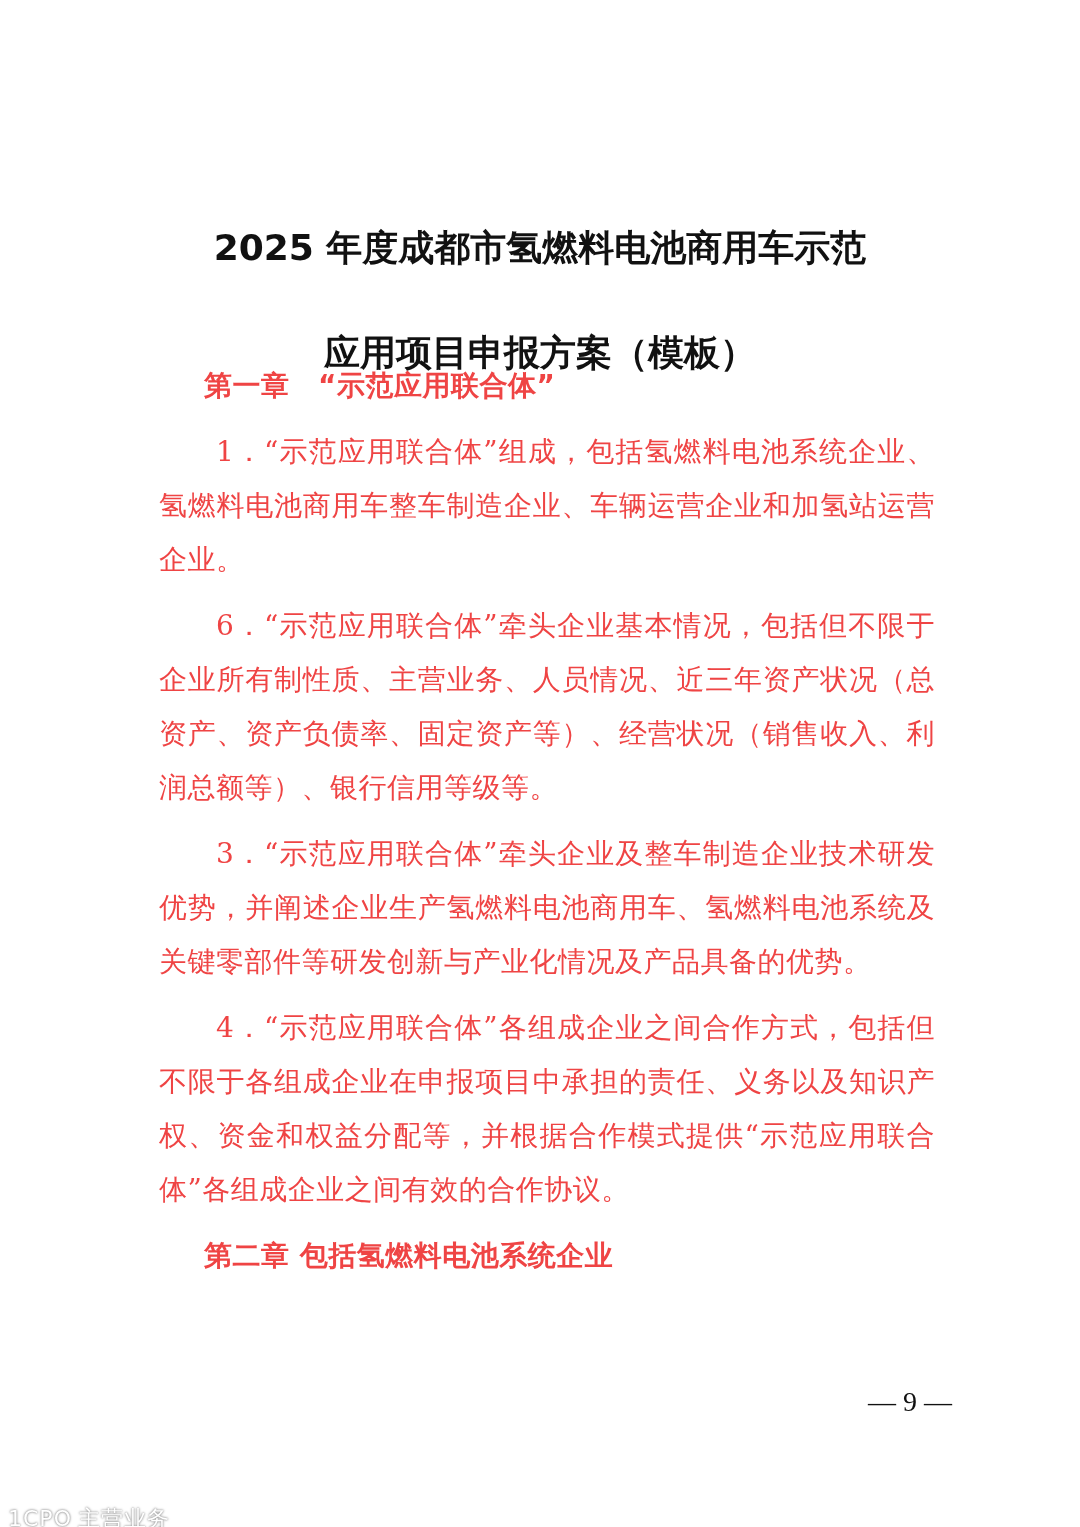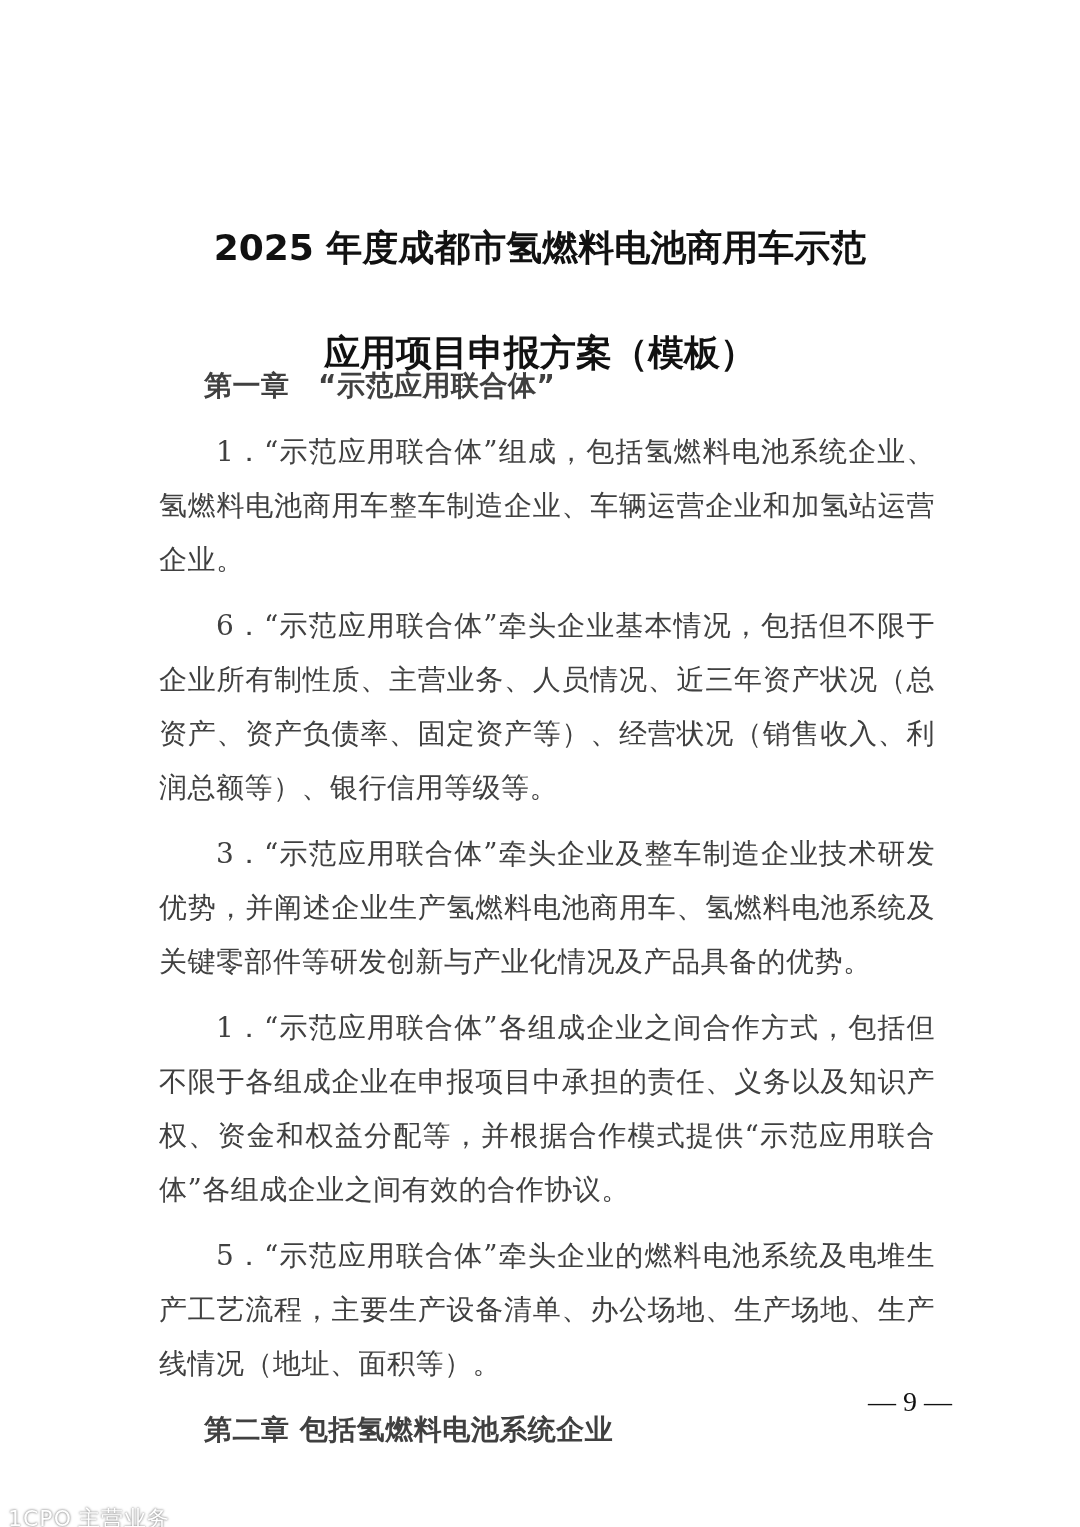--- a/index.html
+++ b/index.html
@@ -5,21 +5,21 @@
   html, body { margin: 0; padding: 0; background: #ffffff; }
   body { width: 1080px; height: 1527px; position: relative; overflow: hidden; }
   .page { position: absolute; left: 0; top: 16px; width: 989px; height: 1527px; background: #fff; color: #1a1a1a; }
   .title { position: absolute; left: 0; width: 1080px; text-align: center;
     font-family: "DejaVu Sans", "Liberation Sans", sans-serif; font-weight: bold;
     font-size: 36px; letter-spacing: 0px; color: #111; }
   .title.l1 { top: 208px; }
   .title.l2 { top: 265px; margin-top: 48px; }
   .body { position: absolute; left: 147px; width: 800px; top: 343px;
     font-family: "DejaVu Serif", "Liberation Serif", serif; font-size: 28px;
-    line-height: 54px; color: #404040; letter-spacing: 0.5px; text-align: justify; }
+    line-height: 54px; color: #ef4444; letter-spacing: 0.5px; text-align: justify; }
   .chapter { font-family: "DejaVu Sans", "Liberation Sans", sans-serif; font-weight: bold;
     padding-left: 57px; margin: 0; font-size: 28px; line-height: 54px; }
   .para { margin: 12px; text-indent: 57px; }
   .page-num { position: absolute; top: 1370px; left: 868px; font-family: "Liberation Serif", "DejaVu Serif", serif;
     font-size: 28px; color: #111; white-space: pre; }
   .watermark { position: absolute; left: 8px; top: 1488px; font-family: "DejaVu Sans", sans-serif;
     font-size: 22px; color: #ffffff; text-shadow: 0 0 2px #888, 0 0 3px #aaa; letter-spacing: 1px; }
   .wm-logo { display: inline-block; margin-right: 6px; text-align: center; }
 </style>
 </head>
@@ -27,22 +27,21 @@
 
 <div class="page">
   <div class="title l1">2025 年度成都市氢燃料电池商用车示范</div>
   <div class="title l2">应用项目申报方案（模板）</div>
 
   <div class="body">
     <p class="chapter">第一章　“示范应用联合体”</p>
     <p class="para">1．“示范应用联合体”组成，包括氢燃料电池系统企业、氢燃料电池商用车整车制造企业、车辆运营企业和加氢站运营企业。</p>
     <p class="para">6．“示范应用联合体”牵头企业基本情况，包括但不限于企业所有制性质、主营业务、人员情况、近三年资产状况（总资产、资产负债率、固定资产等）、经营状况（销售收入、利润总额等）、银行信用等级等。</p>
     <p class="para">3．“示范应用联合体”牵头企业及整车制造企业技术研发优势，并阐述企业生产氢燃料电池商用车、氢燃料电池系统及关键零部件等研发创新与产业化情况及产品具备的优势。</p>
-    <p class="para">1．“示范应用联合体”各组成企业之间合作方式，包括但不限于各组成企业在申报项目中承担的责任、义务以及知识产权、资金和权益分配等，并根据合作模式提供“示范应用联合体”各组成企业之间有效的合作协议。</p>
-    <p class="para">5．“示范应用联合体”牵头企业的燃料电池系统及电堆生产工艺流程，主要生产设备清单、办公场地、生产场地、生产线情况（地址、面积等）。</p>
+    <p class="para">4．“示范应用联合体”各组成企业之间合作方式，包括但不限于各组成企业在申报项目中承担的责任、义务以及知识产权、资金和权益分配等，并根据合作模式提供“示范应用联合体”各组成企业之间有效的合作协议。</p>
     <p class="chapter">第二章 包括氢燃料电池系统企业</p>
   </div>
 
   <div class="page-num">— 9 —</div>
 
   <div class="watermark">
     <span class="wm-logo">1CPO</span><span>主营业务</span>
   </div>
 </div>
 

